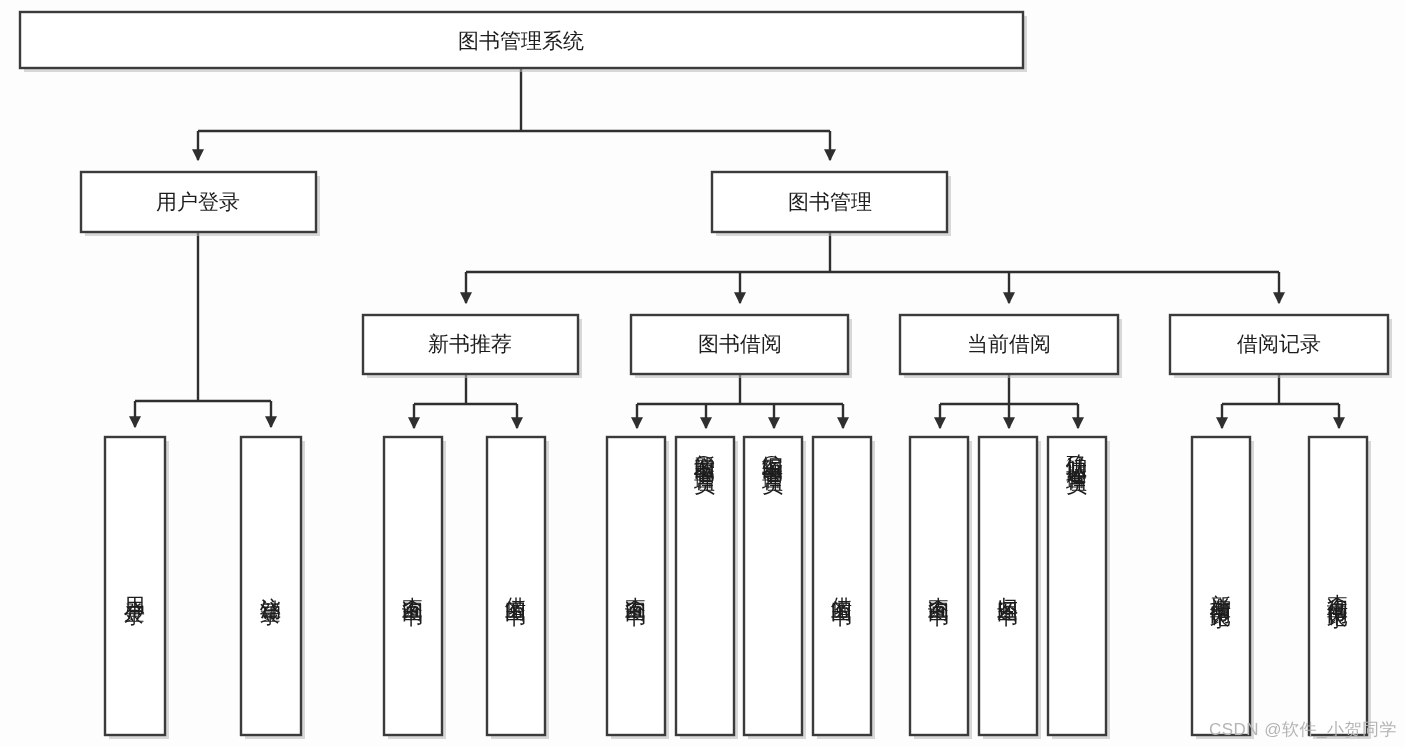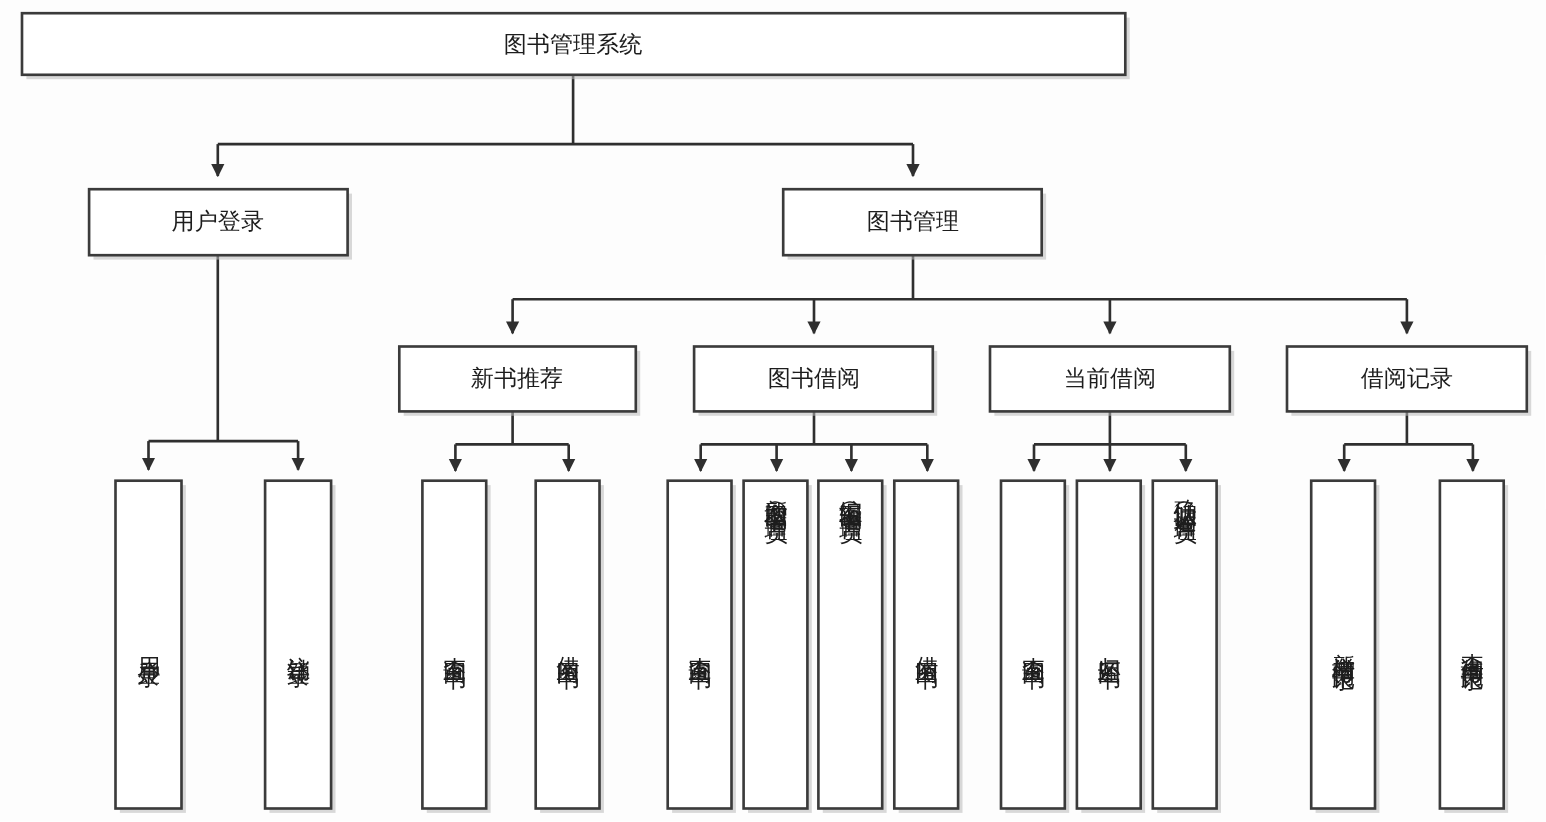--- a/index.html
+++ b/index.html
@@ -285,14 +285,15 @@
     <span class="leaf-label">确认归还（管理员）</span>
   </div>
 
   <div class="leaf-label-wrap" style="left:1192px; top:437px; width:58px; height:298px;">
     <span class="leaf-label">新增借阅记录</span>
   </div>
   <div class="leaf-label-wrap" style="left:1309px; top:437px; width:58px; height:298px;">
     <span class="leaf-label">查询借阅记录</span>
   </div>
 
+  <div class="watermark">CSDN @软件_小贺同学</div>
 
 </div>
 
 </body></html>

